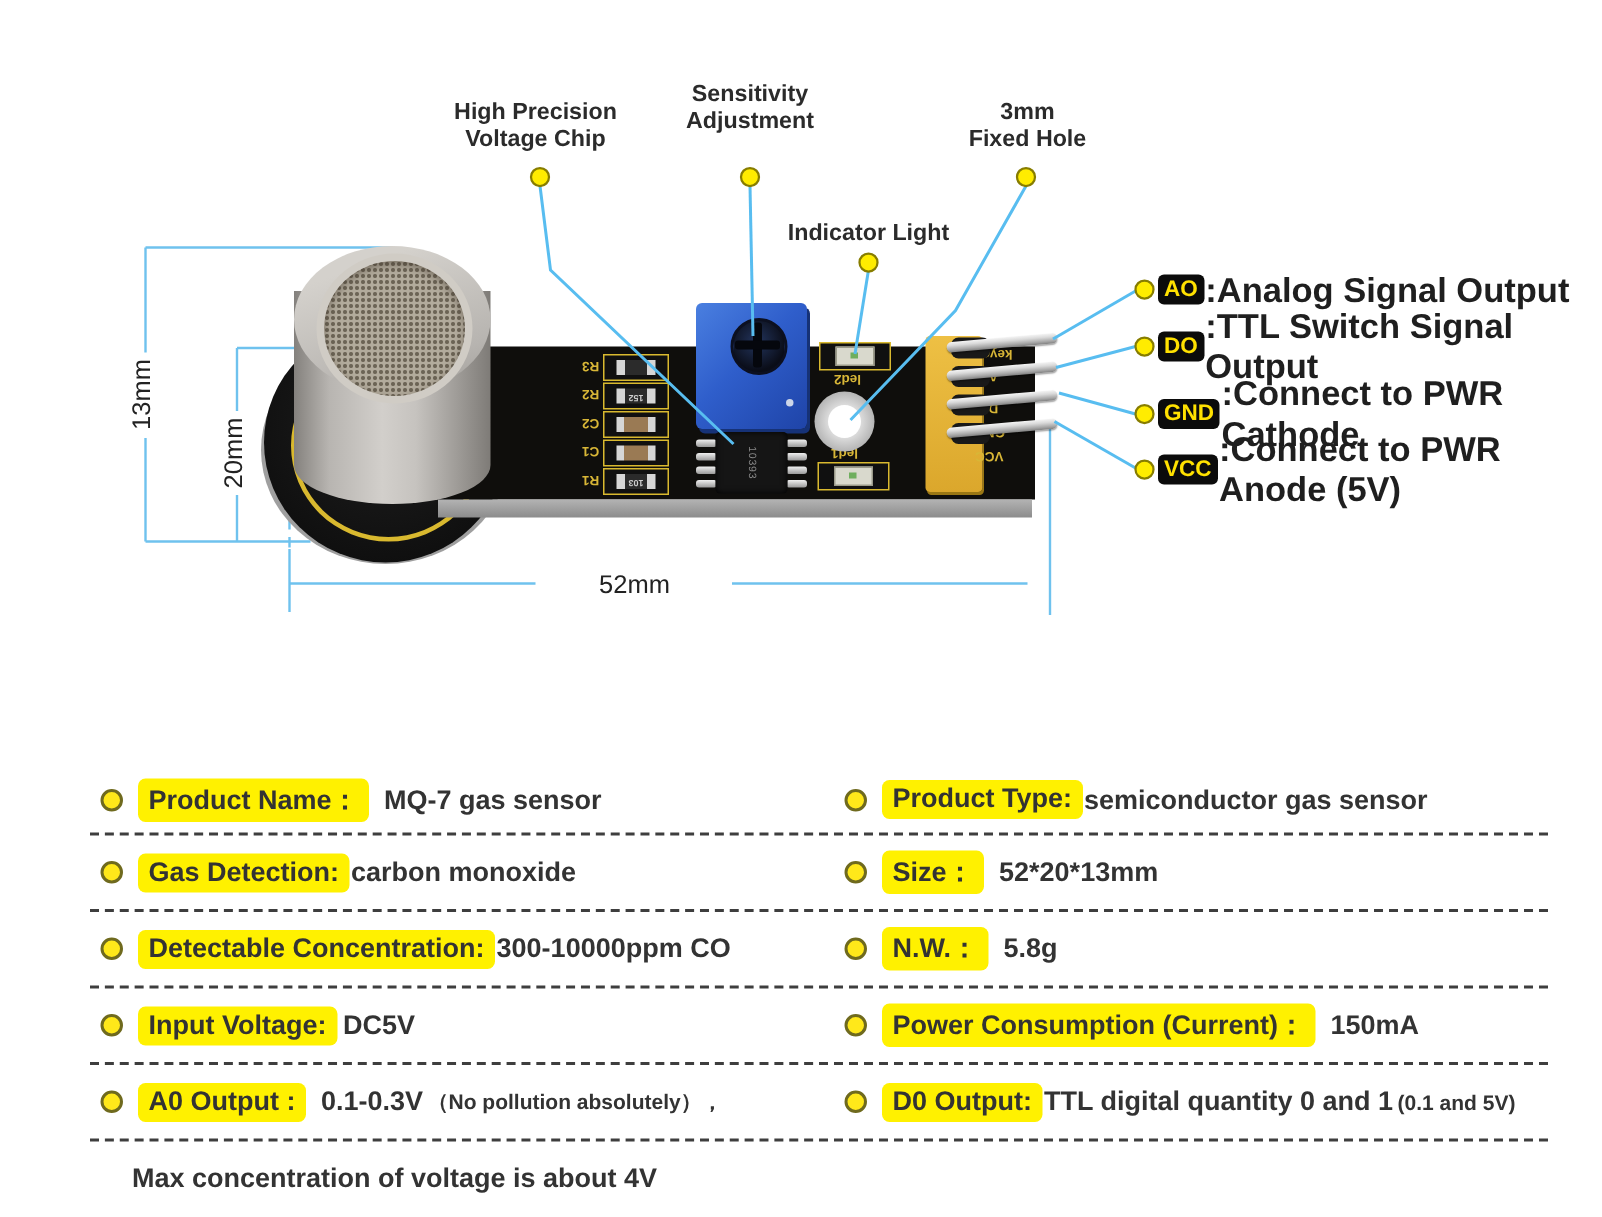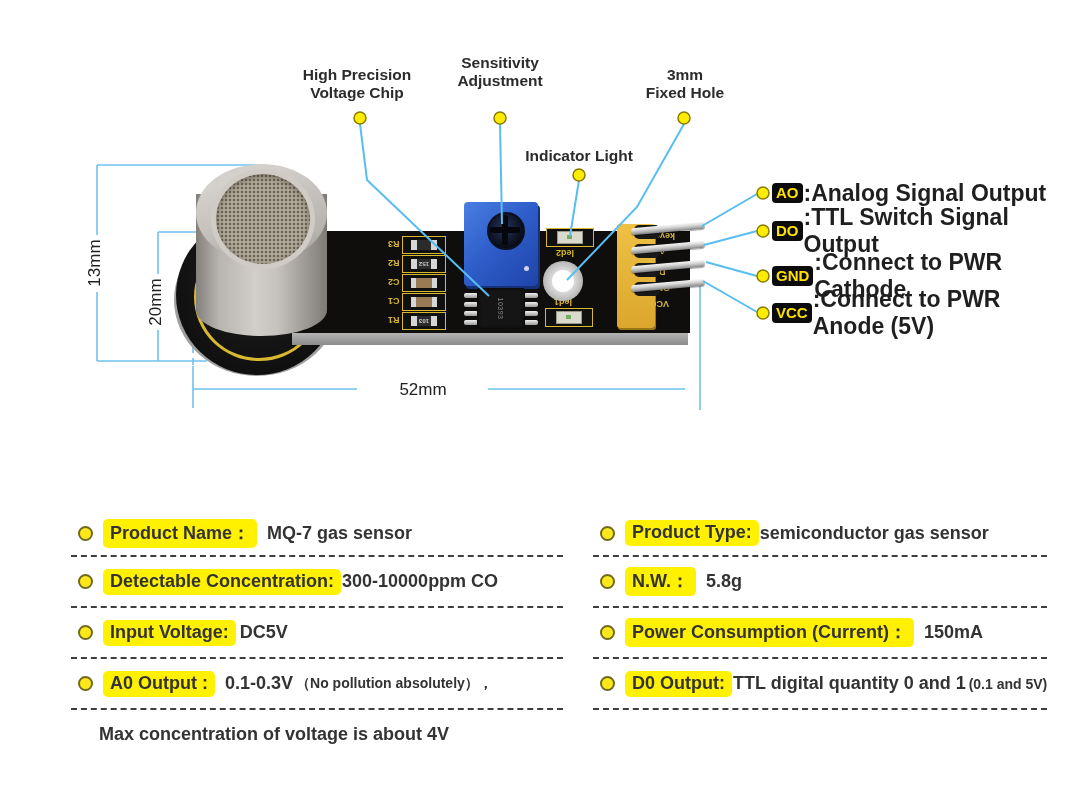--- a/index.html
+++ b/index.html
@@ -36,22 +36,22 @@
     background:#101010;display:flex;align-items:center;justify-content:center;}
   .ledchip{width:24px;height:11px;background:#d9d9cd;border:1px solid #9a9a8a;position:relative;}
   .ledchip:after{content:"";position:absolute;left:9px;top:3px;width:5px;height:4px;background:#6fae5e;}
   .iclegL,.iclegR{position:absolute;width:14px;height:5px;border-radius:2px;
     background:linear-gradient(180deg,#f0f0f0,#9a9a9a);}
   .pinbar{position:absolute;width:74px;height:7px;border-radius:3.5px;
     background:linear-gradient(180deg,#f5f5f5 0%,#d9d9d9 35%,#a6a6a6 75%,#7f7f7f 100%);
     transform:rotate(-5deg);box-shadow:0 1px 1px rgba(0,0,0,0.35);}
   .socket{position:absolute;width:26px;height:14px;border-radius:5px;background:#191919;}
   
-  #spec-table{position:absolute;left:71px;top:511px;width:972px;z-index:6;
-    display:grid;grid-template-columns:492px 1fr;column-gap:30px;}
+  #spec-table{position:absolute;left:60px;top:511px;width:972px;z-index:6;
+    display:grid;grid-template-columns:492px 1fr;column-gap:4px;}
   .cell{display:flex;align-items:center;height:49px;border-bottom:2px dashed #3e3e3e;
     font-size:18px;font-weight:600;color:#333;white-space:nowrap;}
   .cell.r1{height:44px;}
   .bullet{width:11px;height:11px;border-radius:50%;background:#ffe81a;
     border:2.5px solid #6f6a1e;margin:0 10px 0 7px;flex-shrink:0;}
   .hl{background:#fff100;padding:2px 7px 3px 7px;border-radius:5px;}
   .val{margin-left:4px;text-align:center;}
   .val.tight{margin-left:1px;}
   .val.loose{margin-left:10px;}
   .note{font-size:14px;font-weight:700;margin-left:3px;}
@@ -246,20 +246,30 @@
     <span class="bullet"></span>
     <span class="hl">Product Name：</span>
     <span class="val loose">MQ-7 gas sensor</span>
   </div>
   <div class="cell r1">
     <span class="bullet"></span>
     <span class="hl">Product Type:</span>
     <span class="val tight">semiconductor gas sensor</span>
   </div>
 
+  <div class="cell">
+    <span class="bullet"></span>
+    <span class="hl">Gas Detection:</span>
+    <span class="val tight">carbon monoxide</span>
+  </div>
+  <div class="cell">
+    <span class="bullet"></span>
+    <span class="hl">Size：</span>
+    <span class="val loose">52*20*13mm</span>
+  </div>
 
   <div class="cell">
     <span class="bullet"></span>
     <span class="hl">Detectable Concentration:</span>
     <span class="val tight">300-10000ppm CO</span>
   </div>
   <div class="cell">
     <span class="bullet"></span>
     <span class="hl">N.W.：</span>
     <span class="val loose">5.8g</span>

